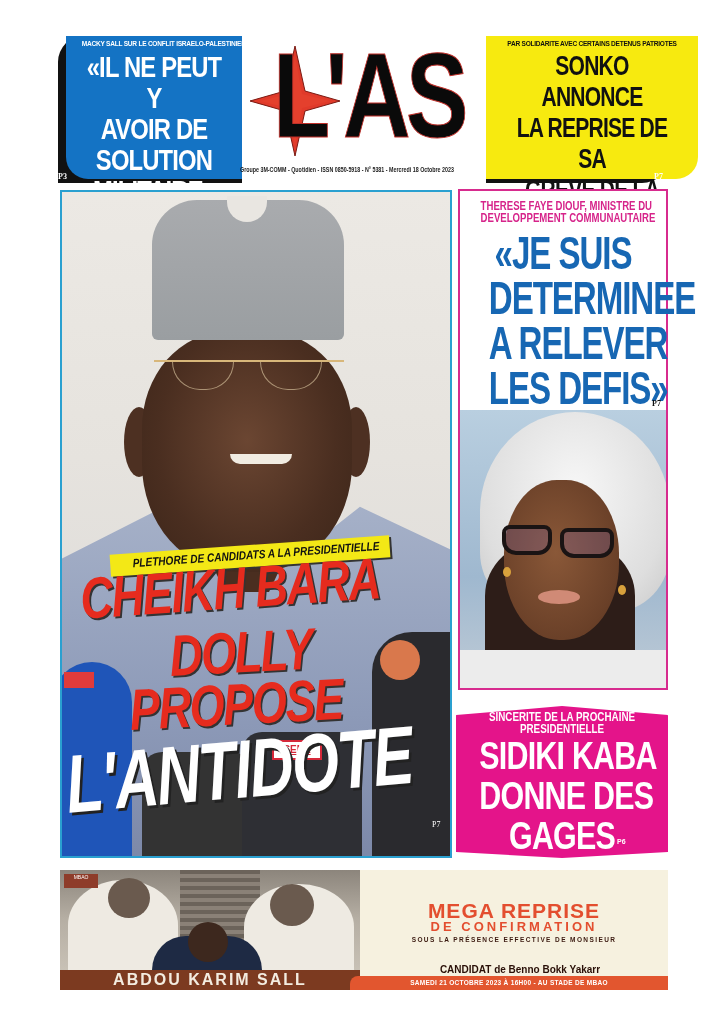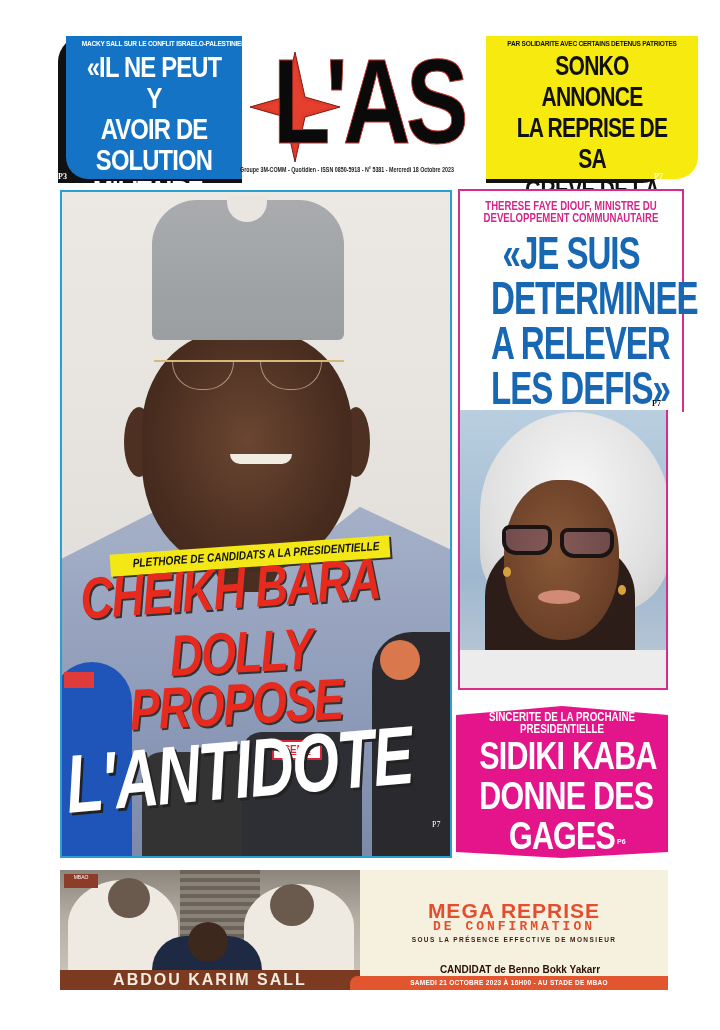--- a/index.html
+++ b/index.html
@@ -9,21 +9,21 @@
   .abs { position: absolute; }
 
   
   #blue-box-wrap { left: 58px; top: 36px; width: 184px; height: 147px; background: #111; border-radius: 26px 0 0 0; }
   #blue-box { left: 66px; top: 36px; width: 176px; height: 143px; background: #1473c4; border-radius: 0 0 0 22px; text-align: center; color: #fff; }
   #blue-kicker { position: absolute; left: 0; right: 0; top: 3px; font-size: 8px; font-weight: bold; letter-spacing: -0.3px; transform: scaleX(0.82); white-space: nowrap; }
   #blue-headline { position: absolute; left: 0; right: 0; top: 16px; font-size: 29px; line-height: 31px; font-weight: bold; letter-spacing: -1px; transform: scaleX(0.82); }
   #blue-page { left: 58px; top: 172px; font-size: 8px; color: #fff; font-family: "Liberation Serif", serif; font-weight: bold; }
 
   
-  #logo-area { left: 245px; top: 36px; width: 240px; height: 130px; margin-top: 6px; }
+  #logo-area { left: 245px; top: 36px; width: 240px; height: 130px; }
   #logo-diamond { left: 5px; top: 10px; width: 90px; height: 110px; }
   #logo-text { left: 28px; top: -6px; font-size: 120px; font-weight: bold; color: #0a0a0a; letter-spacing: -6px; transform: scaleX(0.78); transform-origin: left top; font-family: "Liberation Sans", sans-serif; line-height: 130px; -webkit-text-stroke: 1px #c0302a; }
   #masthead-info { left: 240px; top: 166px; width: 250px; font-size: 6.5px; font-weight: bold; color: #222; white-space: nowrap; transform: scaleX(0.82); transform-origin: left top; }
 
   
   #yellow-wrap { left: 486px; top: 36px; width: 182px; height: 147px; background: #111; border-radius: 0 0 26px 0; }
   #yellow-box { left: 486px; top: 36px; width: 212px; height: 143px; background: #f7ea0f; border-radius: 0 0 22px 0; text-align: center; color: #111; }
   #yellow-kicker { position: absolute; left: 0; right: 0; top: 3px; font-size: 8px; font-weight: bold; transform: scaleX(0.82); white-space: nowrap; letter-spacing: -0.3px; }
   #yellow-headline { position: absolute; left: 0; right: 0; top: 15px; font-size: 27px; line-height: 31px; font-weight: bold; letter-spacing: -1px; transform: scaleX(0.78); }
   #yellow-page { left: 654px; top: 172px; font-size: 8px; color: #fff; font-family: "Liberation Serif", serif; font-weight: bold; }
@@ -54,21 +54,21 @@
   #kicker-text { position: absolute; left: 0; right: 0; top: 3px; text-align: center; font-size: 12px; font-weight: bold; font-style: italic; color: #111; white-space: nowrap; transform: scaleX(0.84); }
 
   .main-line { position: absolute; font-weight: bold; font-style: italic; color: #e62b1e; text-shadow: 2px 2px 0 #333; white-space: nowrap; letter-spacing: -2px; transform-origin: left top; }
   #main-line-1 { left: 78px; top: 565px; font-size: 58px; transform: rotate(-4deg) scaleX(0.78); }
   #main-line-2 { left: 168px; top: 622px; font-size: 58px; transform: rotate(-3deg) scaleX(0.78); }
   #main-line-3 { left: 128px; top: 676px; font-size: 58px; transform: rotate(-3deg) scaleX(0.78); }
   #main-line-4 { left: 62px; top: 738px; font-size: 82px; color: #ffffff; text-shadow: 3px 3px 0 #222; transform: rotate(-5deg) scaleX(0.74); }
   #main-page { left: 432px; top: 820px; font-size: 8px; color: #fff; font-family: "Liberation Serif", serif; }
 
   
-  #quote-box { left: 458px; top: 189px; width: 226px; height: 223px; border: 2px solid #d72b8e; border-bottom: none; background: #fff; text-align: center; }
+  #quote-box { left: 458px; top: 189px; width: 210px; height: 223px; border: 2px solid #d72b8e; border-bottom: none; background: #fff; text-align: center; }
   #quote-kicker { position: absolute; left: 0; right: 0; top: 9px; font-size: 12px; line-height: 12px; font-weight: bold; color: #d6248a; transform: scaleX(0.8); white-space: nowrap; }
   #quote-headline { position: absolute; left: 0; right: 0; top: 40px; font-size: 46px; line-height: 45px; font-weight: bold; color: #1767b3; letter-spacing: -1.5px; transform: scaleX(0.72); white-space: nowrap; }
   #quote-page { left: 652px; top: 399px; font-size: 8px; font-weight: bold; color: #111; font-family: "Liberation Serif", serif; }
 
   
   #woman-photo { left: 458px; top: 410px; width: 210px; height: 280px; border: 2px solid #d72b8e; border-top: none; overflow: hidden; background: linear-gradient(180deg,#b9cfe0,#9fb8cf 60%,#bfcbd6); }
   .w-headwrap { position: absolute; left: 20px; top: 2px; width: 190px; height: 200px; background: radial-gradient(ellipse at 50% 40%, #f7f7f7, #dedede 70%, #c8c8c8); border-radius: 50% 50% 30% 30%; }
   .w-hair { position: absolute; left: 25px; top: 130px; width: 150px; height: 140px; background: #2d1d18; border-radius: 40% 40% 20% 20%; }
   .w-face { position: absolute; left: 44px; top: 70px; width: 115px; height: 160px; background: radial-gradient(ellipse at 45% 45%, #8a5838, #6a4028 70%, #57331f); border-radius: 46% 46% 48% 48%; }
   .w-glass-l { position: absolute; left: 42px; top: 115px; width: 50px; height: 30px; border: 4px solid #1a1414; border-radius: 8px 8px 14px 14px; background: rgba(120,100,180,0.25); }
@@ -92,21 +92,21 @@
   .ad-figure-l-head { position: absolute; left: 48px; top: 8px; width: 42px; height: 40px; background: #6a5a4e; border-radius: 50%; }
   .ad-figure-r { position: absolute; left: 184px; top: 14px; width: 110px; height: 86px; background: #eeeae2; border-radius: 50% 50% 0 0; }
   .ad-figure-r-head { position: absolute; left: 210px; top: 14px; width: 44px; height: 42px; background: #6a5a4e; border-radius: 50%; }
   .ad-suit { position: absolute; left: 92px; top: 66px; width: 110px; height: 34px; background: #1e2a44; border-radius: 40px 40px 0 0; }
   .ad-suit-head { position: absolute; left: 128px; top: 52px; width: 40px; height: 40px; background: #3d281e; border-radius: 50%; }
   .ad-logo { position: absolute; left: 4px; top: 4px; width: 34px; height: 14px; background: #8e3c2a; color: #fff; font-size: 5px; line-height: 7px; text-align: center; }
   #ad-name-bar { position: absolute; left: 0; top: 100px; width: 300px; height: 20px; background: #7c3a20; color: #f3ece0; text-align: center; font-size: 16px; line-height: 20px; letter-spacing: 2px; font-weight: bold; }
   #ad-right { position: absolute; left: 300px; top: 0; width: 308px; height: 120px; }
   #ad-line-1 { position: absolute; left: 0; right: 0; top: 16px; text-align: center; font-size: 12px; font-weight: bold; color: #4a1d10; letter-spacing: 0.5px; }
   #ad-line-2 { position: absolute; left: 0; right: 0; top: 30px; text-align: center; font-size: 21px; line-height: 21px; font-weight: bold; color: #e34e2f; letter-spacing: 1px; }
-  #ad-line-3 { position: absolute; left: 0; right: 0; top: 49px; text-align: center; font-size: 13px; font-weight: bold; color: #e34e2f; letter-spacing: 3px; font-family: Liberation Mono, monospace; }
+  #ad-line-3 { position: absolute; left: 0; right: 0; top: 49px; text-align: center; font-size: 13px; font-weight: bold; color: #e34e2f; letter-spacing: 3px; }
   #ad-line-4 { position: absolute; left: 0; right: 0; top: 66px; text-align: center; font-size: 6.5px; font-weight: bold; color: #3b1a10; letter-spacing: 1.4px; }
   #ad-line-5 { position: absolute; left: 0; right: 0; top: 74px; text-align: center; font-size: 22px; line-height: 22px; font-weight: bold; color: #4a1d10; letter-spacing: 3px; }
   #ad-line-6 { position: absolute; left: 12px; right: 0; top: 94px; text-align: center; font-size: 10px; font-weight: bold; color: #2a1008; }
   #ad-date-bar { position: absolute; left: -10px; right: 0; top: 106px; height: 14px; background: #e2562f; border-radius: 8px 0 0 0; color: #fff; font-size: 6.5px; line-height: 14px; text-align: center; font-weight: bold; letter-spacing: 0.3px; }
 </style>
 </head>
 <body>
 
 <div class="abs" id="blue-box-wrap"></div>
 <div class="abs" id="blue-box">

